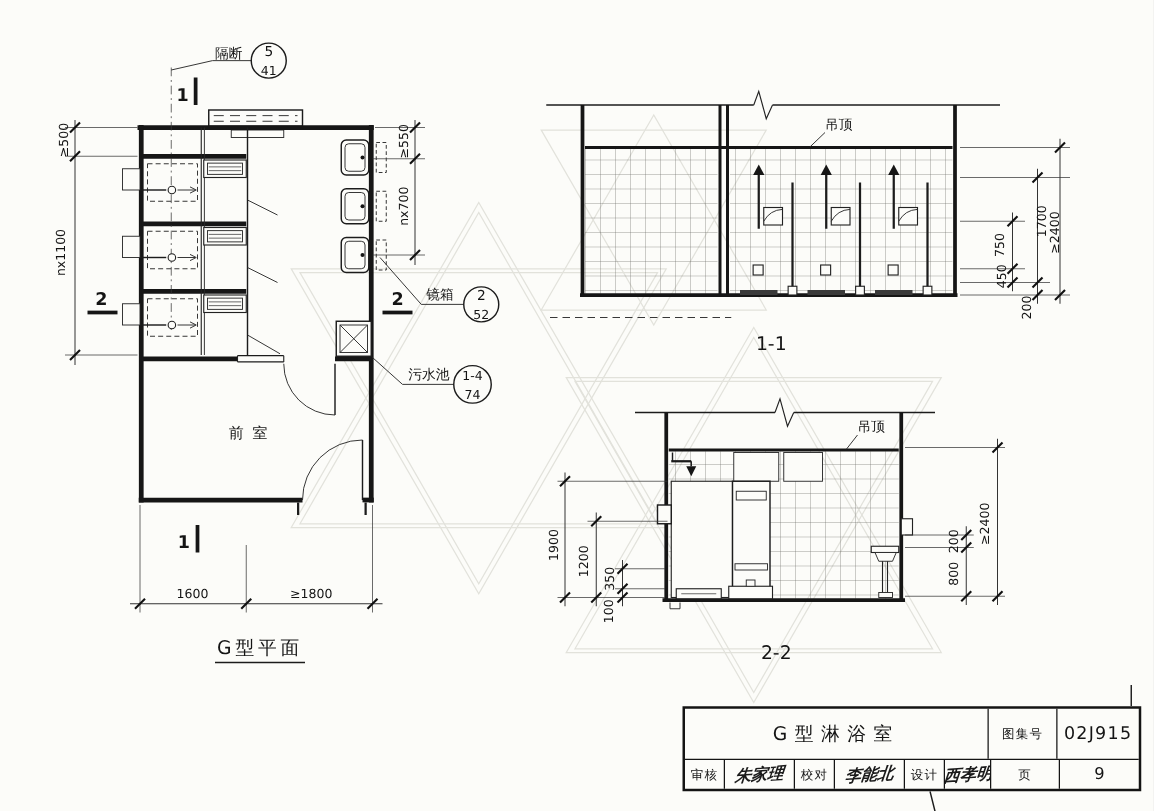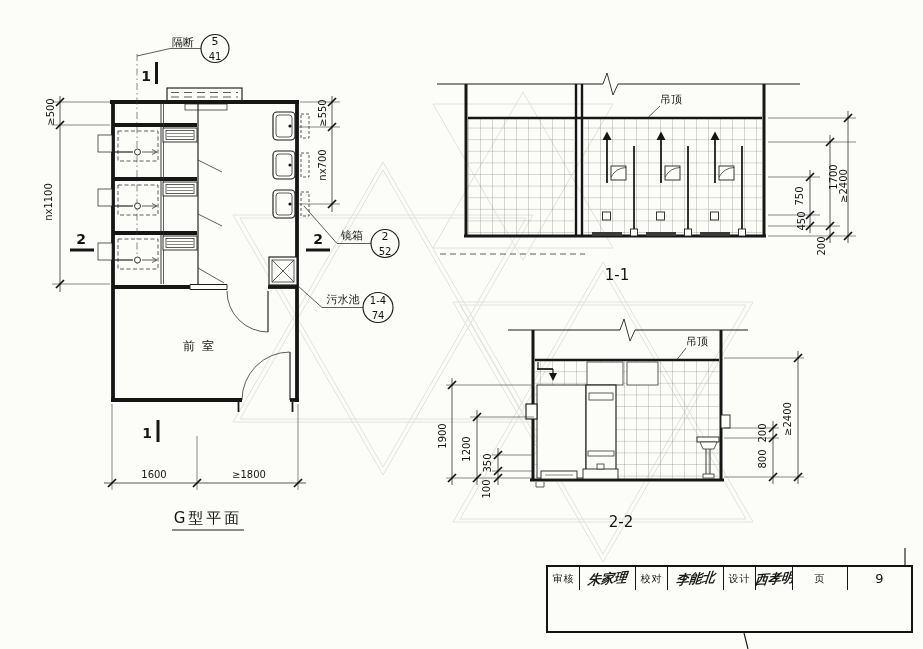--- a/index.html
+++ b/index.html
@@ -453,20 +453,25 @@
     <text x="621" y="527" class="big mid">2-2</text>
   </g>
 
   <g>
     <line x1="905" y1="548" x2="905" y2="565" class="w12"></line>
     <line x1="744" y1="633" x2="748" y2="649" class="w12"></line>
   </g>
 </svg>
 
 <div id="tb">
+  <div class="r1">
+    <div class="c t-title" style="width:243px">G型淋浴室</div>
+    <div class="c t-sm" style="width:55px">图集号</div>
+    <div class="c t-no" style="flex:1">02J915</div>
+  </div>
   <div class="r2">
     <div class="c t-sm" style="width:32px">审核</div>
     <div class="c" style="width:56px">
           <span class="sig">朱家理</span>
         </div>
     <div class="c t-sm" style="width:32px">校对</div>
     <div class="c" style="width:56px">
           <span class="sig">李能北</span>
         </div>
     <div class="c t-sm" style="width:32px">设计</div>

